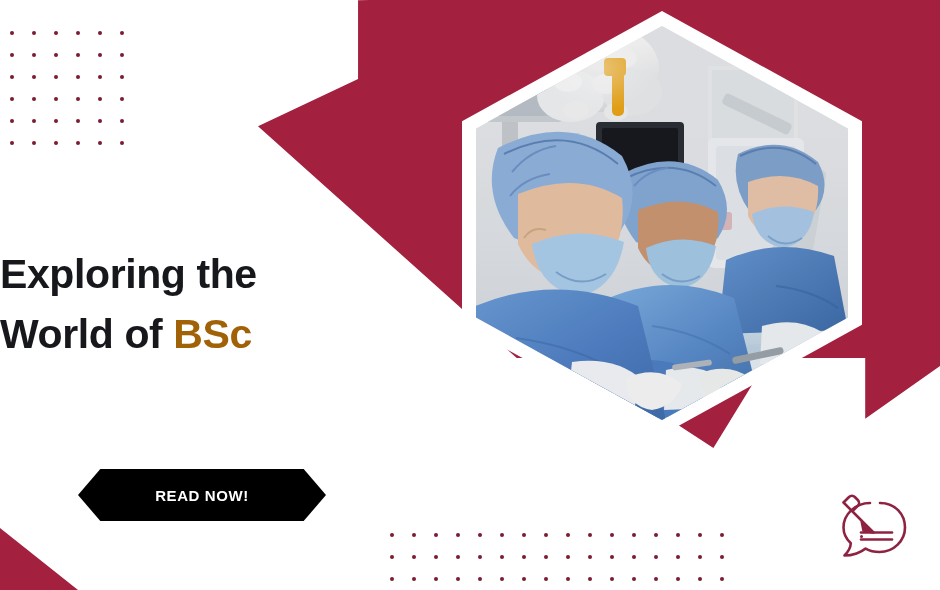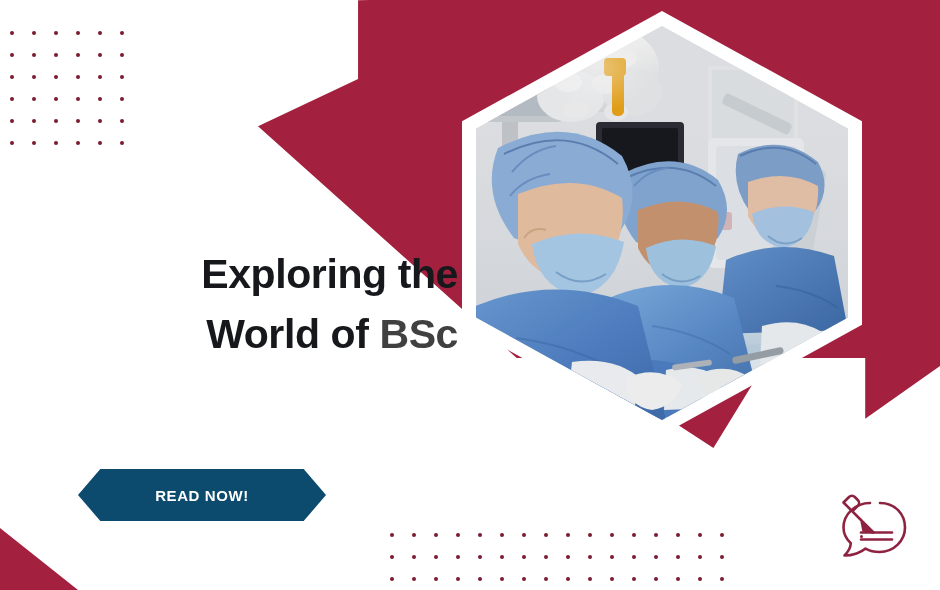--- a/index.html
+++ b/index.html
@@ -109,38 +109,37 @@
     overflow: hidden;
   }
   #photo-hex-inner svg { display: block; }
 
   
   #headline {
     position: absolute;
     left: 0px;
     top: 218px;
     width: 422px;
-    text-align: right;
+    text-align: left;
     font-size: 41px;
     line-height: 1.44;
     font-weight: bold;
     letter-spacing: -0.4px;
     color: #17181c;
-    margin-left: 36px;
-  }
-  #headline .accent { color: #404040; }
+  }
+  #headline .accent { color: #a16207; }
 
   
   #cta-button {
     position: absolute;
     left: 78px;
     top: 469px;
     width: 248px;
     height: 52px;
-    background: #0c4a6e;
+    background: #000000;
     clip-path: polygon(9% 0%, 91% 0%, 100% 50%, 91% 100%, 9% 100%, 0% 50%);
     display: flex;
     align-items: center;
     justify-content: center;
     border: none;
     padding: 0;
     cursor: pointer;
   }
   #cta-label {
     color: #ffffff;

